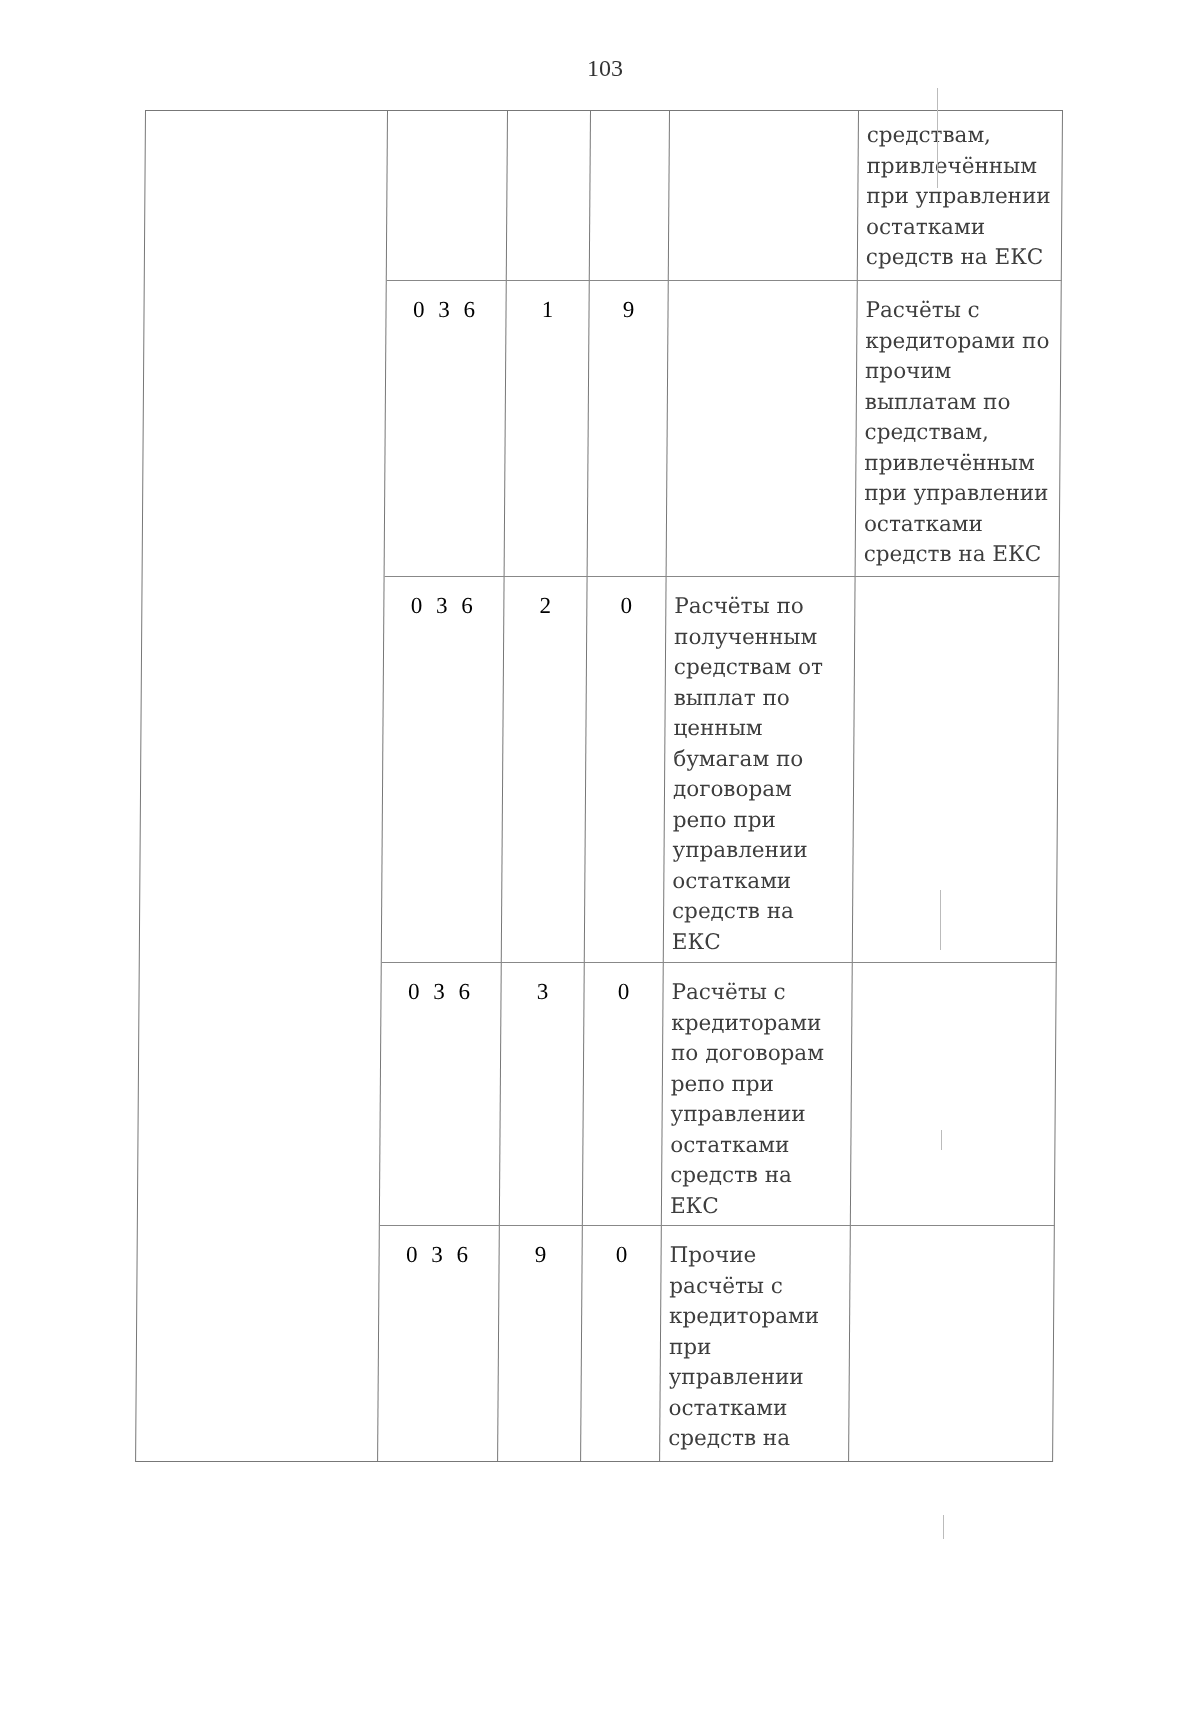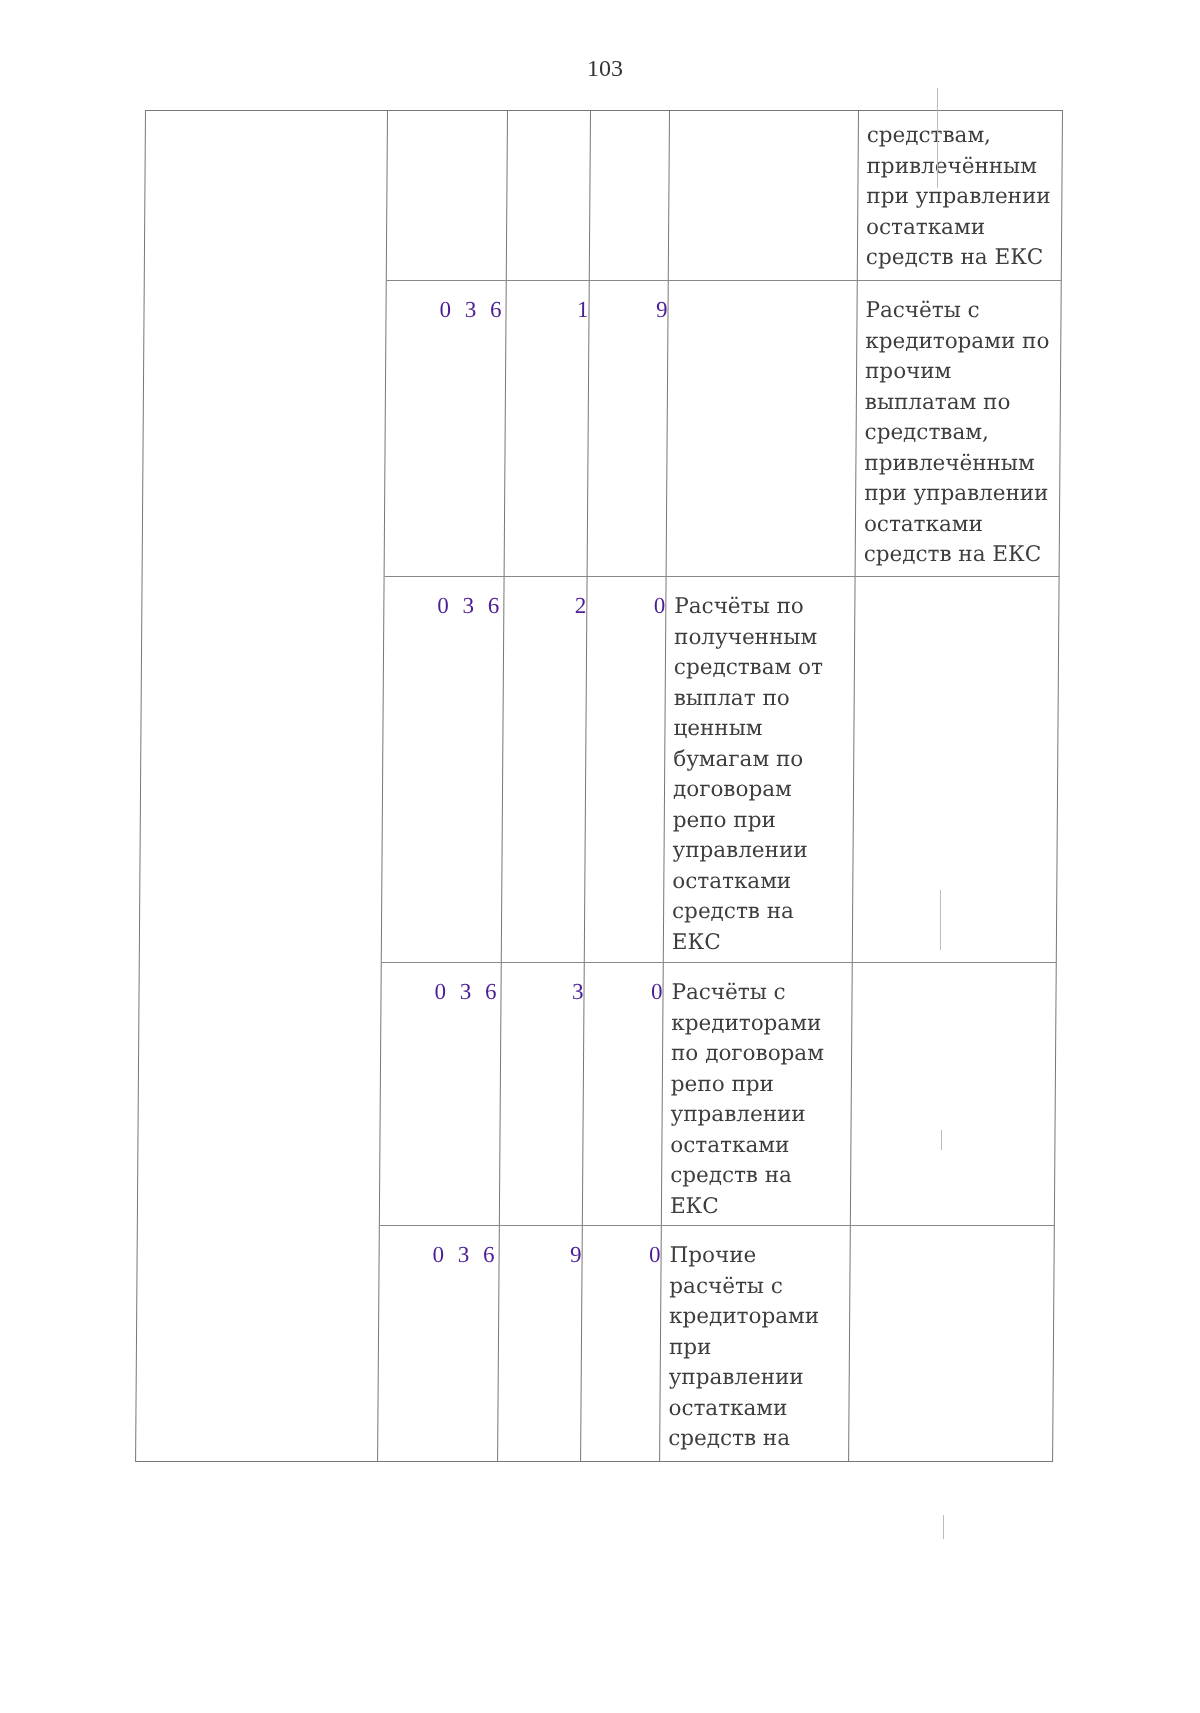--- a/index.html
+++ b/index.html
@@ -15,22 +15,22 @@
     .row { position: absolute; left: 243px; right: 0; border-bottom: 1.5px solid #888;
            box-sizing: border-box; }
     .row.last { border-bottom: none; }
     .cell { position: absolute; top: 0; bottom: 0; box-sizing: border-box;
             border-right: 1.5px solid #777; }
     .cell.c1 { left: 0; width: 120px; }
     .cell.c2 { left: 120px; width: 83px; }
     .cell.c3 { left: 203px; width: 79px; }
     .cell.c4 { left: 282px; width: 189px; }
     .cell.c5 { left: 471px; right: 0; border-right: none; }
-    .num { text-align: right; padding-top: 16px; font-family: "Liberation Serif", serif;
-           font-size: 23px; color: #4c1d95; letter-spacing: 4px; }
+    .num { text-align: center; padding-top: 16px; font-family: "Liberation Serif", serif;
+           font-size: 23px; color: #000000; letter-spacing: 4px; }
     .num.single { letter-spacing: 0; }
     .txt { padding: 14px 6px 0 8px; font-size: 21.5px; line-height: 30.5px; color: #3d3d3d;
            white-space: pre-line; }
     .txt.first-cont { padding-top: 10px; }
     .scanmark { position: absolute; width: 1px; background: #bbb; }
   </style>
 </head>
 <body>
 
 <div class="page-number">103</div>

